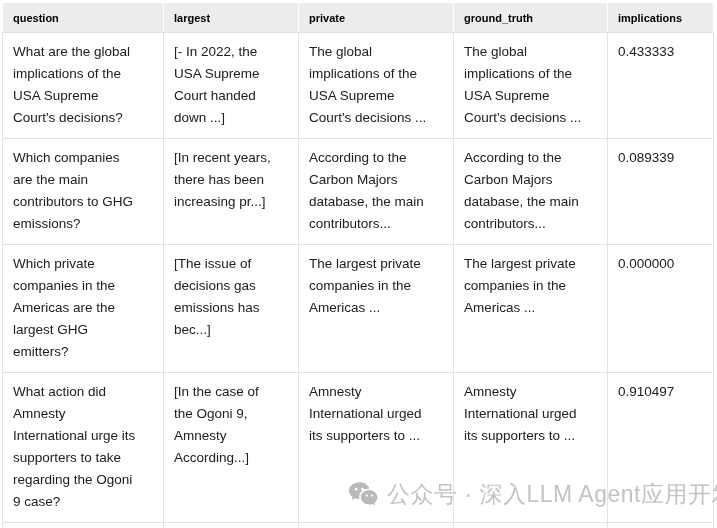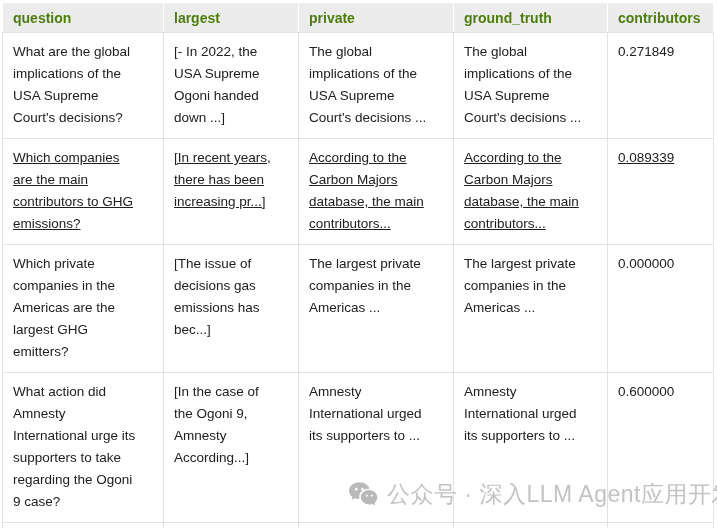--- a/index.html
+++ b/index.html
@@ -35,22 +35,22 @@
   table.df col.c-faithfulness { width: 106px; }
   table.df th {
     background: #ececec;
     border: 1px solid #ffffff;
     border-bottom: 1px solid #e2e2e2;
     height: 29px;
     padding: 0 10px;
     text-align: left;
     vertical-align: middle;
     font-weight: 700;
-    font-size: 14px;
-    color: #4d7c0f;
+    font-size: 11px;
+    color: #000000;
     white-space: nowrap;
     overflow: hidden;
   }
   table.df td {
     border: 1px solid #e2e2e2;
     vertical-align: top;
     padding: 8px 2px 9px 10px;
     line-height: 22px;
     white-space: pre-line;
     overflow: hidden;
@@ -91,44 +91,44 @@
       <col class="c-answer">
       <col class="c-ground_truth">
       <col class="c-faithfulness">
     </colgroup>
     <thead>
       <tr>
         <th>question</th>
         <th>largest</th>
         <th>private</th>
         <th>ground_truth</th>
-        <th>contributors</th>
+        <th>implications</th>
       </tr>
     </thead>
     <tbody>
       <tr style="height:106px;">
         <td>What are the global
 implications of the
 USA Supreme
 Court's decisions?</td>
         <td>[- In 2022, the
 USA Supreme
-Ogoni handed
+Court handed
 down ...]</td>
         <td>The global
 implications of the
 USA Supreme
 Court's decisions ...</td>
         <td>The global
 implications of the
 USA Supreme
 Court's decisions ...</td>
-        <td>0.271849</td>
-      </tr>
-      <tr style="height:106px;text-decoration:underline;">
+        <td>0.433333</td>
+      </tr>
+      <tr style="height:106px;">
         <td>Which companies
 are the main
 contributors to GHG
 emissions?</td>
         <td>[In recent years,
 there has been
 increasing pr...]</td>
         <td>According to the
 Carbon Majors
 database, the main
@@ -167,21 +167,21 @@
         <td>[In the case of
 the Ogoni 9,
 Amnesty
 According...]</td>
         <td>Amnesty
 International urged
 its supporters to ...</td>
         <td>Amnesty
 International urged
 its supporters to ...</td>
-        <td>0.600000</td>
+        <td>0.910497</td>
       </tr>
       <tr class="sliver-row">
         <td></td>
         <td></td>
         <td></td>
         <td></td>
         <td></td>
       </tr>
     </tbody>
   </table>

